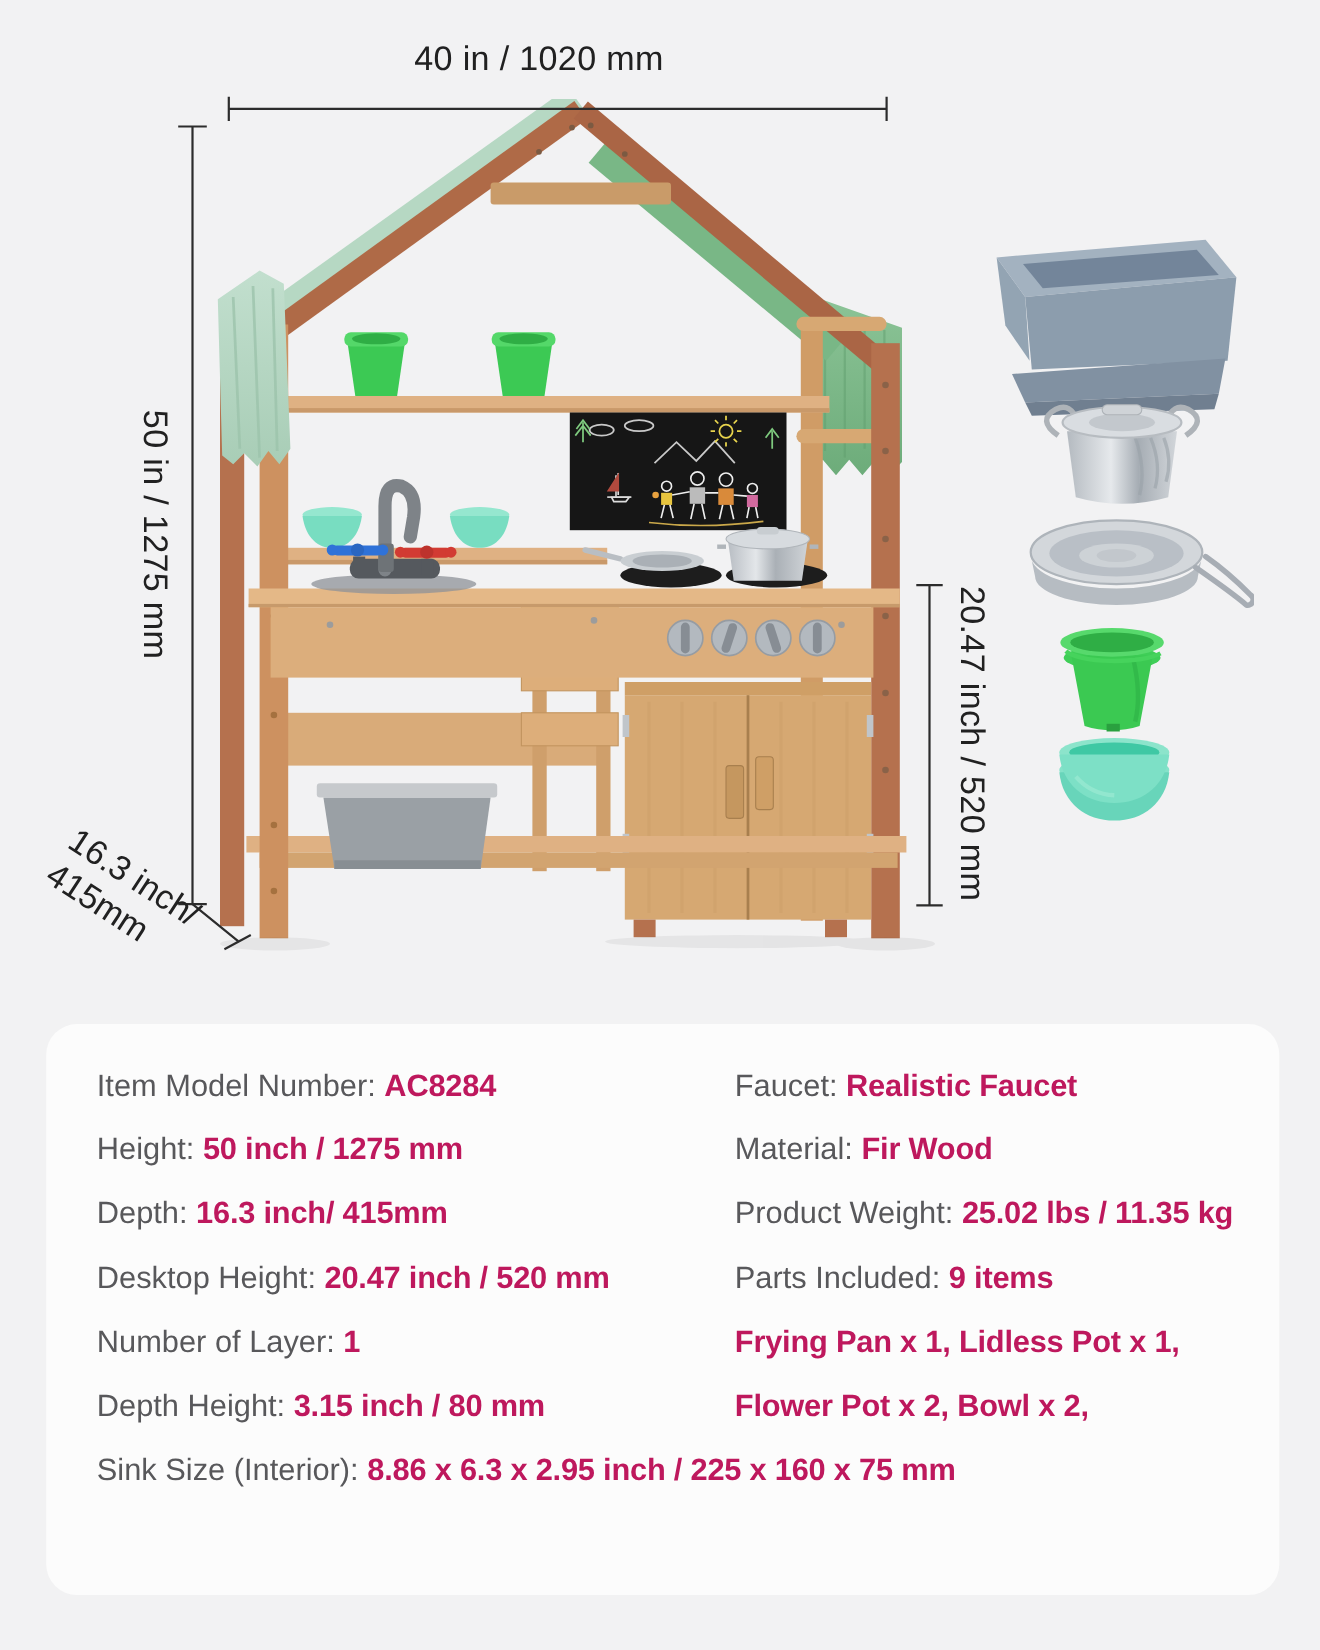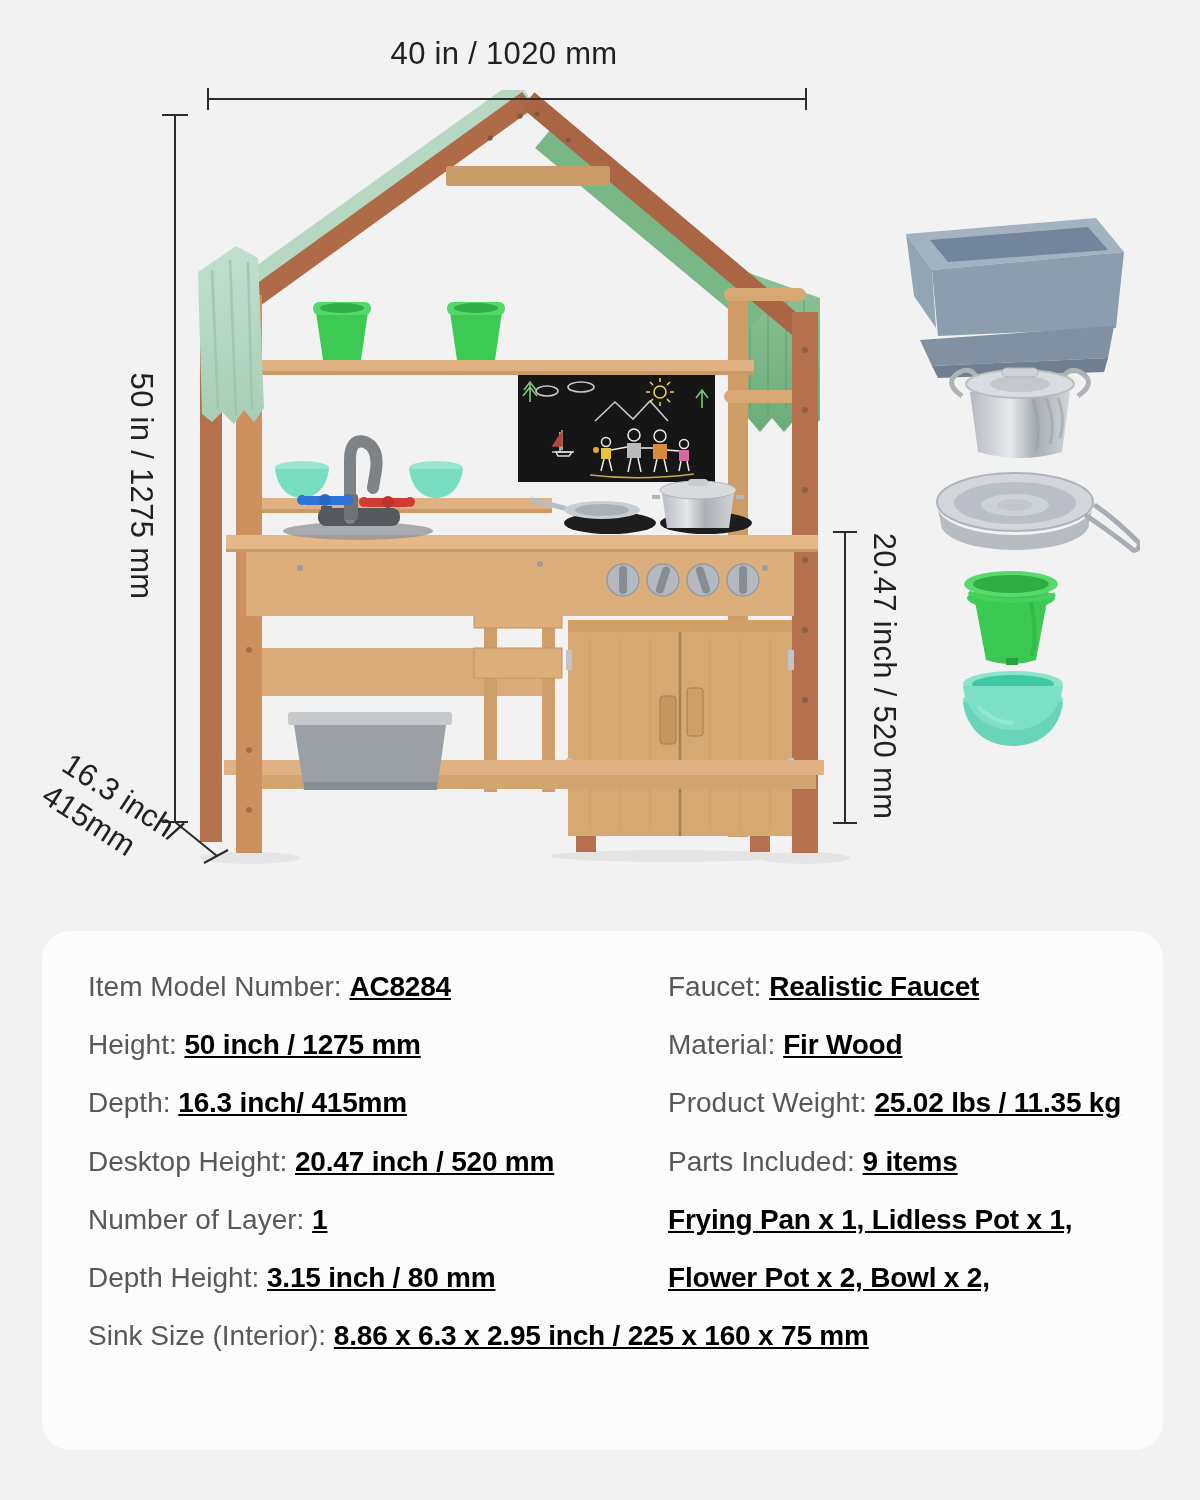--- a/index.html
+++ b/index.html
@@ -27,21 +27,21 @@
     background:#fcfcfc;border-radius:28px;
   }
   .spec-col{position:absolute;top:27px;display:flex;flex-direction:column;}
   .spec-col.left{left:46px;}
   .spec-col.right{left:626px;}
   .spec-row{
     height:58.2px;display:flex;align-items:center;white-space:pre;
     font-size:28px;
   }
   .spec-label{color:#58585b;font-weight:400;}
-  .spec-value{color:#000000;font-weight:700;letter-spacing:-.2px;text-decoration:underline;}
+  .spec-value{color:#be185d;font-weight:700;letter-spacing:-.2px;}
   svg{display:block;}
 </style>
 </head>
 <body>
 
 <svg class="abs" style="left:190px;top:90px" width="660" height="780" viewBox="0 0 660 780">
   <defs>
     <linearGradient id="silverV" x1="0" y1="0" x2="1" y2="0">
       <stop offset="0" stop-color="#b9bec4"></stop>
         <stop offset=".35" stop-color="#e3e6e9"></stop>
@@ -350,21 +350,21 @@
     </g>
     <g>
       <path d="M175,822 L217,856 M204,863 L228,850"></path>
     </g>
     <g>
       <path d="M845,532 V823 M833,532 H857 M833,823 H857"></path>
     </g>
   </g>
 </svg>
 
-<div class="dim-label" style="left:264px;top:36px;width:480px">40 in / 1020 mm</div>
+<div class="dim-label" style="left:250px;top:36px;width:480px">40 in / 1020 mm</div>
 
 <div class="dim-label rot90" style="left:-59px;top:468px;width:400px">50 in / 1275 mm</div>
 
 <div class="dim-label rot90" style="left:674px;top:658px;width:420px">20.47 inch / 520 mm</div>
 
 <div class="dim-depth">
   <div>16.3 inch/</div>
   <div>415mm</div>
 </div>
 

